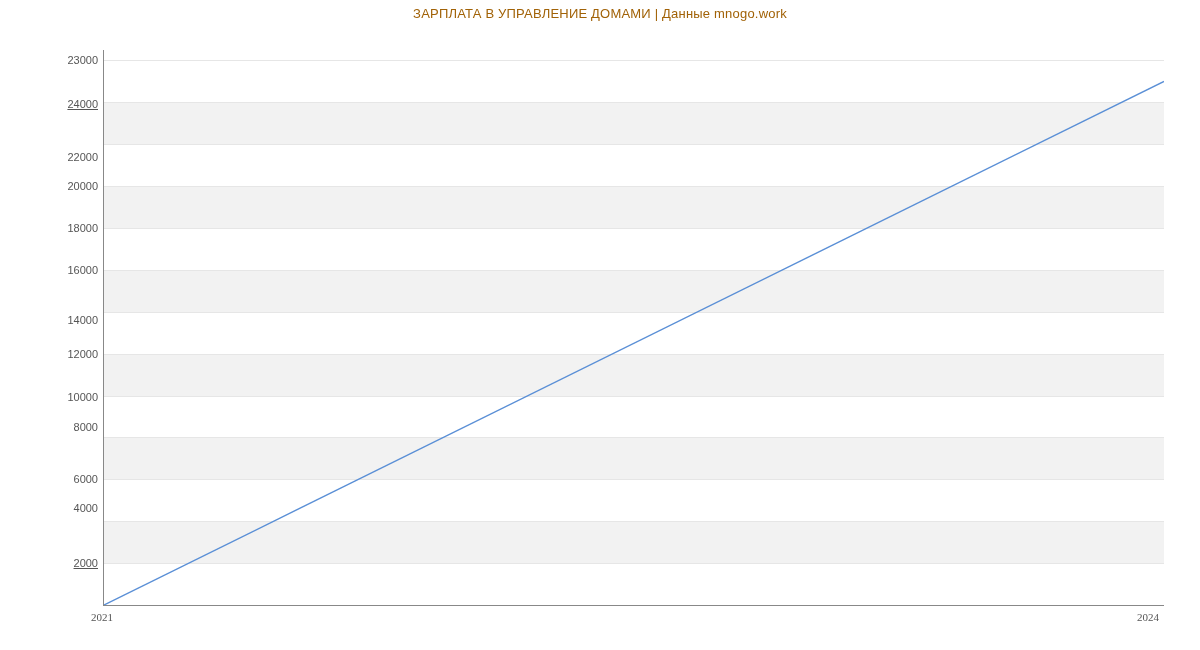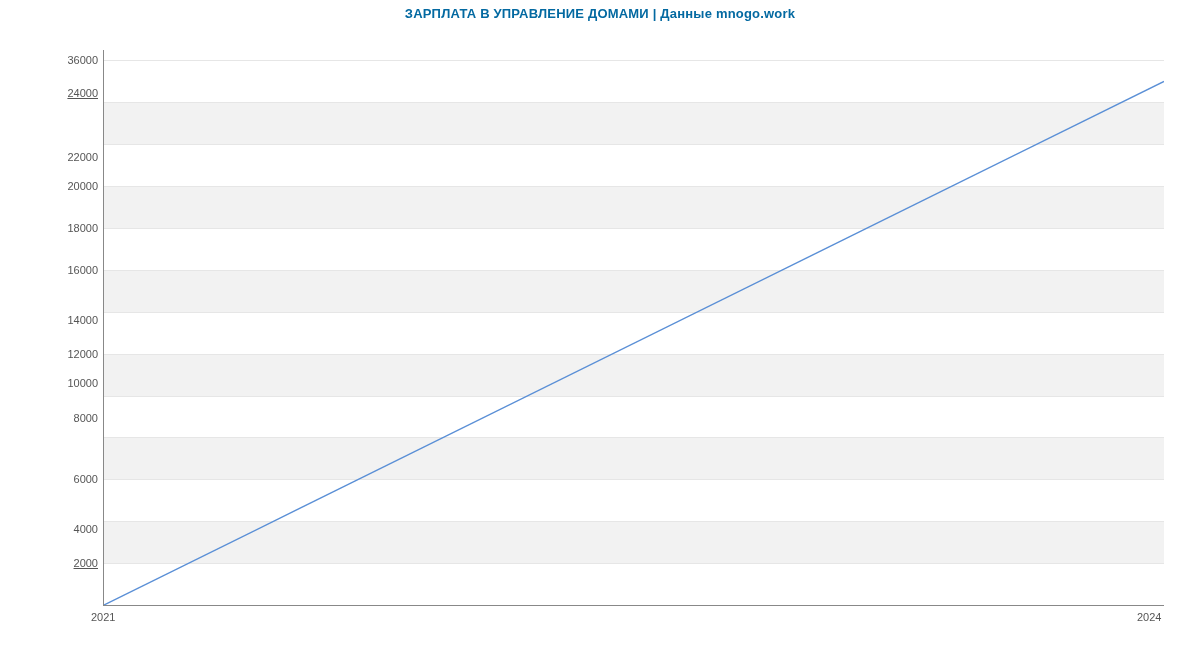--- a/index.html
+++ b/index.html
@@ -15,22 +15,22 @@
     width: 1200px;
     height: 650px;
   }
   .title {
     position: absolute;
     top: 6px;
     left: 0;
     right: 0;
     text-align: center;
     font-size: 13px;
-    color: #0369a1;
-    font-weight: bold;
+    color: #a16207;
+    font-weight: normal;
     letter-spacing: 0.2px;
   }
   .plot {
     position: absolute;
     left: 103px;
     top: 50px;
     width: 1060px;
     height: 555px;
     border-left: 1px solid #888;
     border-bottom: 1px solid #888;
@@ -55,20 +55,21 @@
     font-size: 11px;
     color: #555;
     text-align: right;
     white-space: nowrap;
   }
   .xtick {
     position: absolute;
     top: 611px;
     font-size: 11px;
     color: #555;
+    font-family: Liberation Serif, serif;
   }
   svg.line-layer {
     position: absolute;
     left: 0;
     top: 0;
     width: 100%;
     height: 100%;
   }
 </style>
 </head>
@@ -95,27 +96,27 @@
       <div class="gridline" style="top: 136.132px;"></div>
       <div class="gridline" style="top: 94.2453px;"></div>
       <div class="band" style="top: 52.3585px; height: 41.8868px;"></div>
       <div class="gridline" style="top: 52.3585px;"></div>
       <div class="gridline" style="top: 10.4717px;"></div>
       <svg class="line-layer" id="svg" preserveAspectRatio="none" viewBox="0 0 1060 555">
         <path d="M0 555 L1060 31.41509433962267" fill="none" stroke="#5a8fd6" stroke-width="1.4"></path>
       </svg>
   </div>
 <div class="ytick" style="top: 563.113px; text-decoration: underline;">2000</div>
-    <div class="ytick" style="top: 529px; margin-left: 16px;">4000</div>
+    <div class="ytick" style="top: 508px; margin-left: 16px;">4000</div>
     <div class="ytick" style="top: 479.34px;">6000</div>
-    <div class="ytick" style="top: 418px;">8000</div>
-    <div class="ytick" style="top: 383px;">10000</div>
+    <div class="ytick" style="top: 427px;">8000</div>
+    <div class="ytick" style="top: 397px;">10000</div>
     <div class="ytick" style="top: 353.679px;">12000</div>
     <div class="ytick" style="top: 311.792px; margin-top: 8px;">14000</div>
     <div class="ytick" style="top: 269.906px; text-align: right;">16000</div>
     <div class="ytick" style="top: 228.019px;">18000</div>
     <div class="ytick" style="top: 186.132px;">20000</div>
     <div class="ytick" style="top: 157px;">22000</div>
-    <div class="ytick" style="top: 93px; text-decoration: underline;">24000</div>
-    <div class="ytick" style="top: 60.4717px;">36000</div>
+    <div class="ytick" style="top: 104px; text-decoration: underline;">24000</div>
+    <div class="ytick" style="top: 60.4717px;">23000</div>
     <div class="xtick" style="left: 91px;">2021</div>
     <div class="xtick" style="left: 1137px;">2024</div>
   </div>
 
 </body></html>

